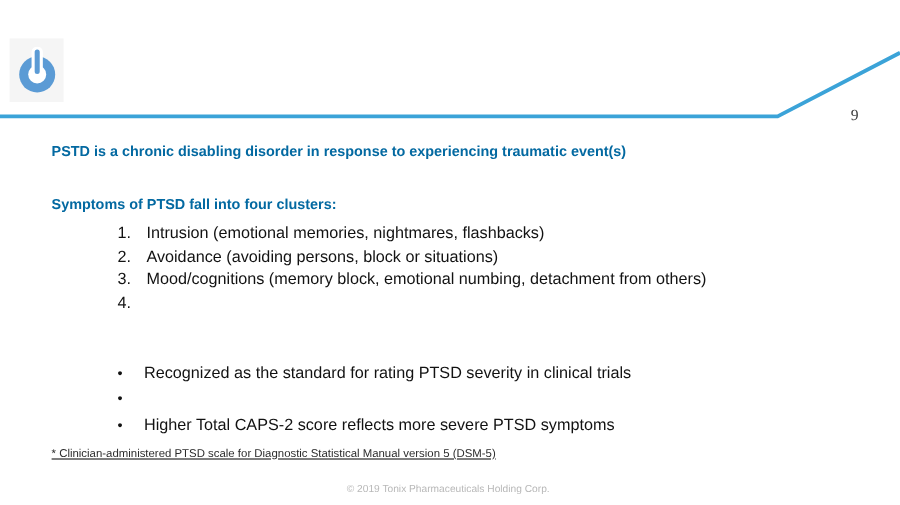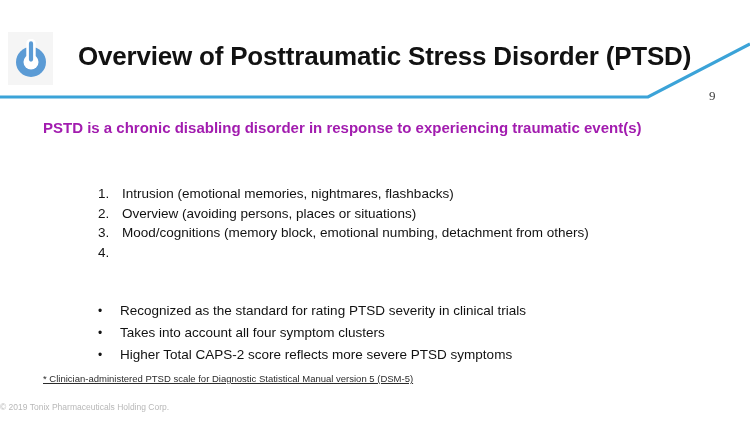--- a/index.html
+++ b/index.html
@@ -60,23 +60,23 @@
     top: 88px;
     font-size: 13px;
     color: #3c3c3c;
     font-family: "Liberation Serif", serif;
   }
 
   
   .lead-line {
     position: absolute;
     left: 43px;
-    font-size: 15px;
+    font-size: 12px;
     font-weight: bold;
-    color: #a21caf;
+    color: #0369a1;
     white-space: nowrap;
   }
   .lead-1 { top: 119px; }
   .lead-2 { top: 163px; }
   .lead-3 { top: 278px; }
 
   .num-list {
     position: absolute;
     left: 98px;
     top: 184px;
@@ -129,76 +129,76 @@
     color: #2b2b2b;
     white-space: nowrap;
     text-decoration: underline;
   }
 
   .copyright {
     position: absolute;
     left: 0;
     top: 402px;
     width: 747px;
+    text-align: center;
     font-size: 8.5px;
     color: #b8b8b8;
   }
 </style>
 </head>
 <body>
 
 <div id="slide">
 
   <div class="logo-box">
     <span>
       <svg width="34" height="40" viewBox="0 0 34 40" aria-hidden="true">
         <circle cx="17" cy="23" r="15" fill="#5B9BD5"></circle>
         <circle cx="17" cy="23" r="7.5" fill="#ffffff"></circle>
         <rect x="13.6" y="1" width="6.8" height="23" rx="3.4" fill="#5B9BD5"></rect>
         <rect x="13.6" y="1" width="6.8" height="23" rx="3.4" fill="#5B9BD5" stroke="#ffffff" stroke-width="2.6"></rect>
       </svg>
     </span>
   </div>
 
-  <div class="slide-title">Overview of Posttraumatic Stress Disorder (PTSD)</div>
 
   <svg class="accent-line" viewBox="0 0 750 72" preserveAspectRatio="none">
     <polyline points="0,67 648,67 750,14" fill="none" stroke="#3BA3D8" stroke-width="3.2"></polyline>
   </svg>
 
   <div class="slide-number">9</div>
 
   <div class="lead-line lead-1">PSTD is a chronic disabling disorder in response to experiencing traumatic event(s)</div>
+  <div class="lead-line lead-2">Symptoms of PTSD fall into four clusters:</div>
 
   <ul class="num-list">
     <li>
       <span class="marker">1.</span>
       <span class="label">Intrusion (emotional memories, nightmares, flashbacks)</span>
     </li>
     <li>
       <span class="marker">2.</span>
-      <span class="label">Overview (avoiding persons, places or situations)</span>
+      <span class="label">Avoidance (avoiding persons, block or situations)</span>
     </li>
     <li>
       <span class="marker">3.</span>
       <span class="label">Mood/cognitions (memory block, emotional numbing, detachment from others)</span>
     </li>
     <li>
       <span class="marker">4.</span>
     </li>
   </ul>
 
   <ul class="bullet-list">
     <li>
       <span class="marker">•</span>
       <span class="label">Recognized as the standard for rating PTSD severity in clinical trials</span>
     </li>
     <li>
       <span class="marker">•</span>
-      <span class="label">Takes into account all four symptom clusters</span>
     </li>
     <li>
       <span class="marker">•</span>
       <span class="label">Higher Total CAPS-2 score reflects more severe PTSD symptoms</span>
     </li>
   </ul>
 
   <div class="footnote">* Clinician-administered PTSD scale for Diagnostic Statistical Manual version 5 (DSM-5)</div>
 
   <div class="copyright">© 2019 Tonix Pharmaceuticals Holding Corp.</div>

